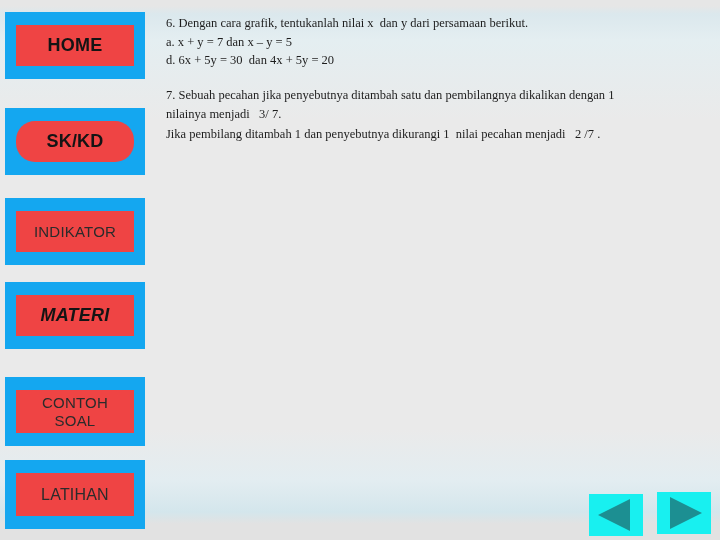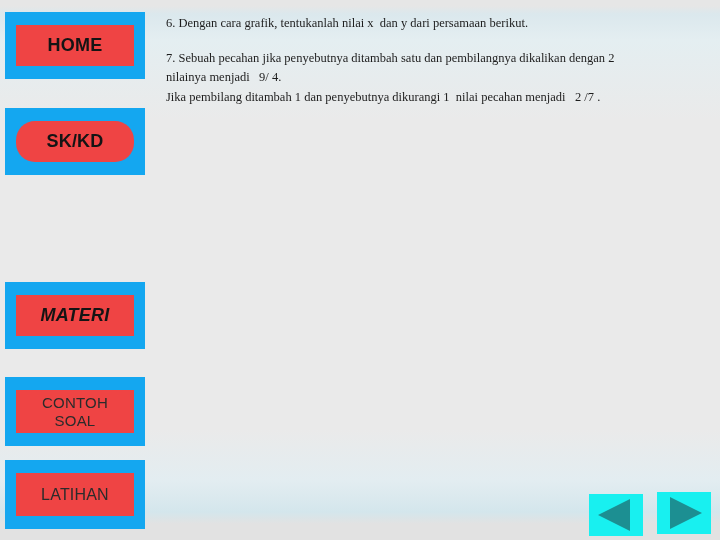--- a/index.html
+++ b/index.html
@@ -136,20 +136,25 @@
         <span class="lbl">HOME</span>
       </div>
     </div>
 
     <div class="navbtn" id="btn-skkd">
       <div class="face">
         <span class="lbl">SK/KD</span>
       </div>
     </div>
 
+    <div class="navbtn" id="btn-indikator">
+      <div class="face">
+        <span class="lbl">INDIKATOR</span>
+      </div>
+    </div>
 
     <div class="navbtn" id="btn-materi">
       <div class="face">
         <span class="lbl">MATERI</span>
       </div>
     </div>
 
     <div class="navbtn" id="btn-latihan">
       <div class="face">
         <span class="lbl">LATIHAN</span>
@@ -162,25 +167,27 @@
 SOAL</span>
       </div>
     </div>
 
   </div>
 
   <div id="content">
 
     <div class="qblock" id="q6">
       <div class="qline">6. Dengan cara grafik, tentukanlah nilai x  dan y dari persamaan berikut.</div>
+      <div class="qline">a. x + y = 7 dan x – y = 5</div>
+      <div class="qline">d. 6x + 5y = 30  dan 4x + 5y = 20</div>
     </div>
 
     <div class="qblock" id="q7">
-      <div class="qline">7. Sebuah pecahan jika penyebutnya ditambah satu dan pembilangnya dikalikan dengan 2</div>
-      <div class="qline">nilainya menjadi   9/ 4.</div>
+      <div class="qline">7. Sebuah pecahan jika penyebutnya ditambah satu dan pembilangnya dikalikan dengan 1</div>
+      <div class="qline">nilainya menjadi   3/ 7.</div>
       <div class="qline">Jika pembilang ditambah 1 dan penyebutnya dikurangi 1  nilai pecahan menjadi   2 /7 .</div>
     </div>
 
   </div>
 
   <div class="arrowbtn" id="arrow-prev">
     <span>
       <svg width="54" height="42" viewBox="0 0 54 42">
         <polygon points="9,21 41,5 41,37" fill="#1c8f92"></polygon>
       </svg>

